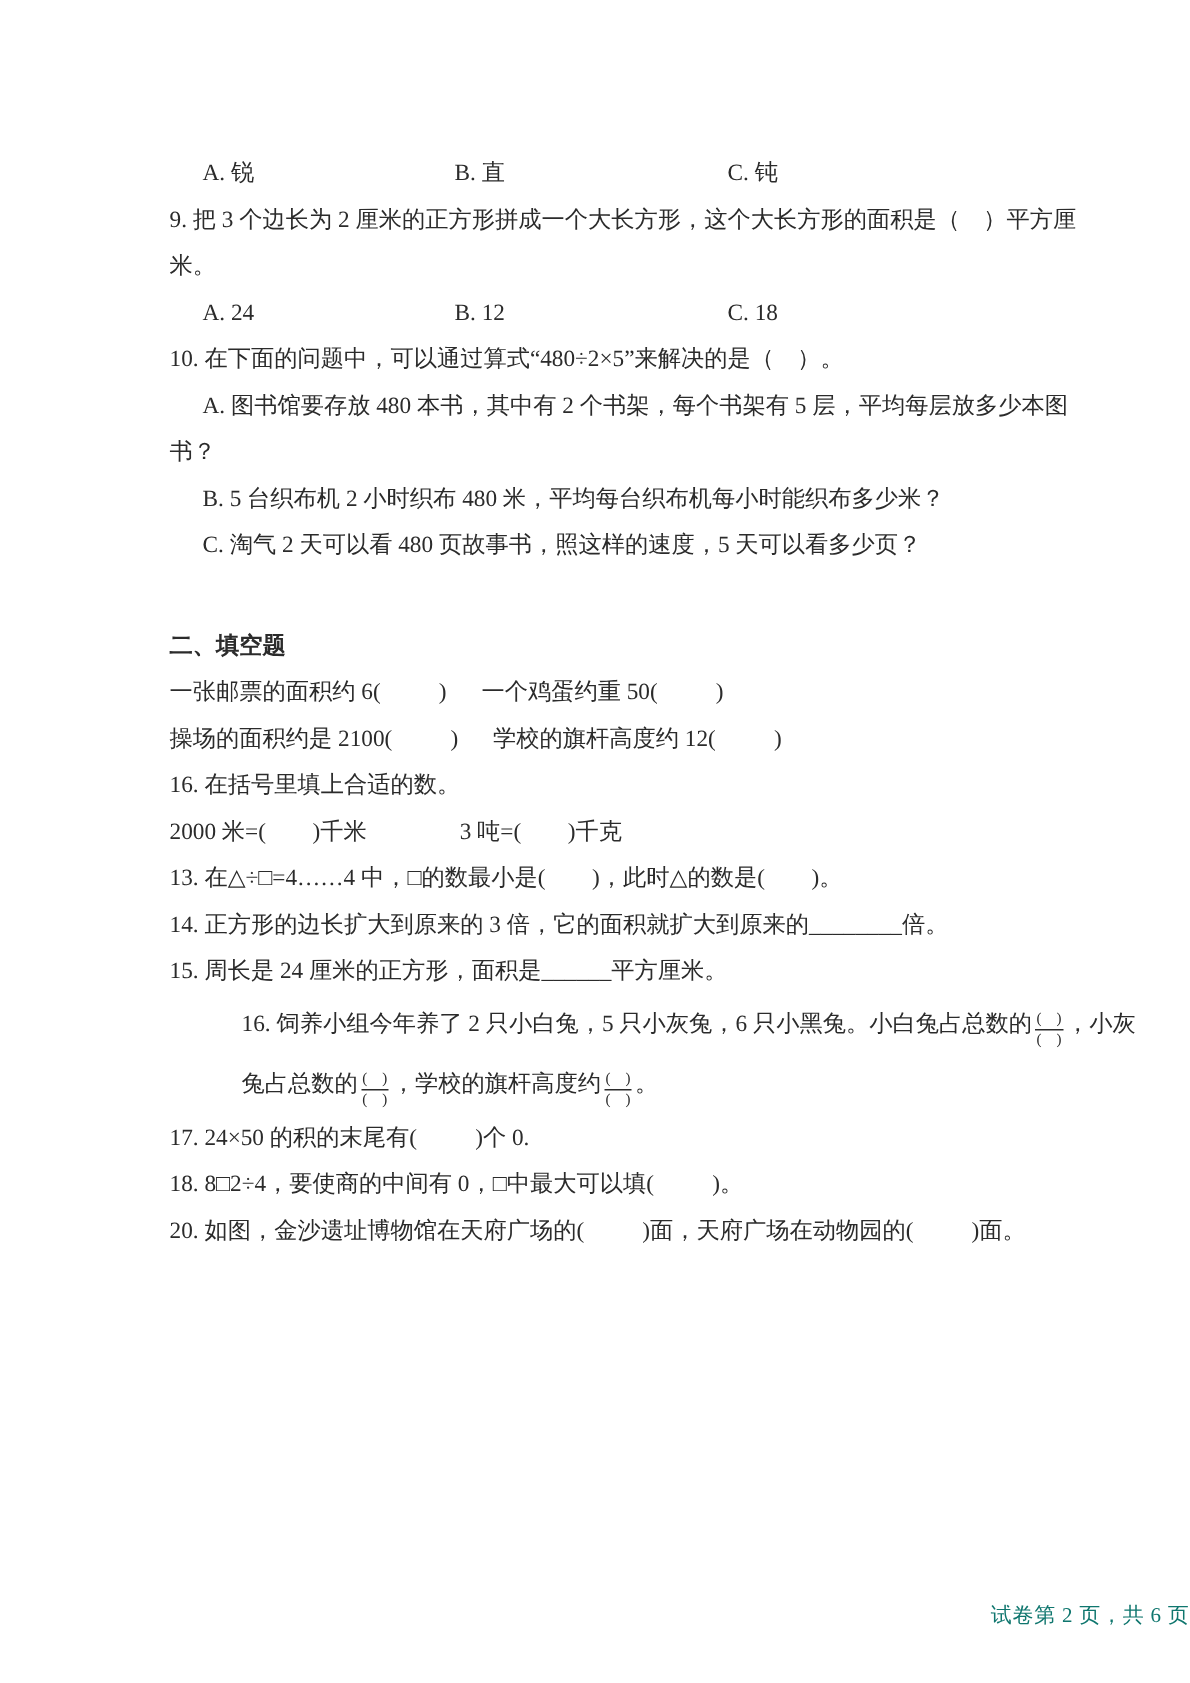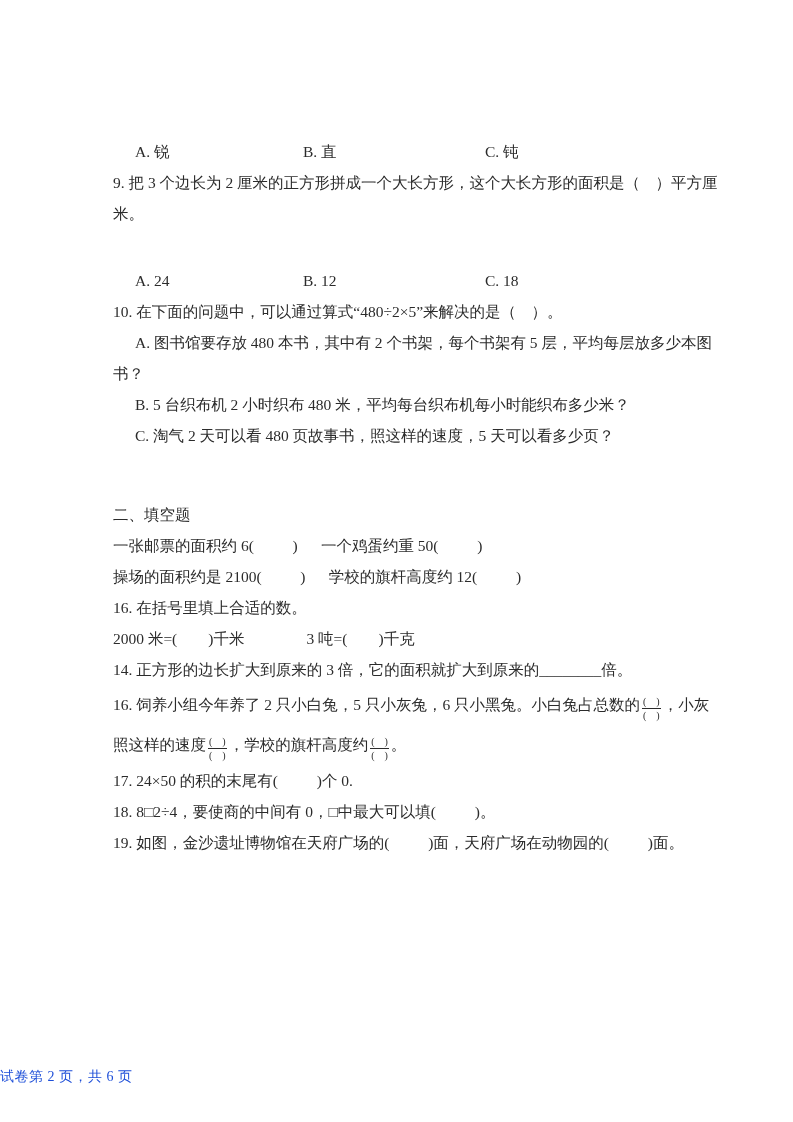--- a/index.html
+++ b/index.html
@@ -22,28 +22,28 @@
     top: 100px;
     width: 650px;
   }
   .line {
     line-height: 31px;
     white-space: pre-wrap;
   }
   .indent { padding-left: 22px; }
   .opts-row { padding-left: 22px; line-height: 31px; }
   .opts-row .opt { display: inline-block; white-space: pre; }
-  .opt-a { width: 168px; margin-top: 36px; }
+  .opt-a { width: 168px; }
   .opt-b { width: 182px; }
   .section-title {
-    font-weight: normal;
-    margin-top: 48px;
+    font-weight: bold;
+    margin-top: 36px;
     line-height: 31px;
   }
-  .tall { line-height: 40px; }
+  .tall { line-height: 40px; margin-left: 48px; }
   .frac {
     display: inline-block;
     text-align: center;
     vertical-align: -9px;
     font-size: 10px;
     line-height: 1.15;
     margin: 0 2px;
     white-space: pre;
   }
   .frac .ftop {
@@ -53,23 +53,23 @@
   }
   .frac .fbot {
     display: block;
     padding-top: 1px;
   }
   .footer {
     position: absolute;
     left: 0;
     right: 0;
     top: 1068px;
-    text-align: left;
+    text-align: right;
     font-size: 14px;
-    color: #1d4ed8;
+    color: #0f766e;
     letter-spacing: 0.5px;
   }
 </style>
 </head>
 <body>
 
 <div class="content">
 
   <div class="opts-row">
     <span class="opt opt-a">A. 锐</span><span class="opt opt-b">B. 直</span><span class="opt">C. 钝</span>
@@ -88,24 +88,26 @@
   <div class="line indent">C. 淘气 2 天可以看 480 页故事书，照这样的速度，5 天可以看多少页？</div>
 
   <div class="section-title">二、填空题</div>
 
   <div class="line">一张邮票的面积约 6(          )      一个鸡蛋约重 50(          )</div>
   <div class="line">操场的面积约是 2100(          )      学校的旗杆高度约 12(          )</div>
 
   <div class="line">16. 在括号里填上合适的数。</div>
   <div class="line">2000 米=(        )千米                3 吨=(        )千克</div>
 
+  <div class="line">13. 在△÷□=4……4 中，□的数最小是(        )，此时△的数是(        )。</div>
   <div class="line">14. 正方形的边长扩大到原来的 3 倍，它的面积就扩大到原来的________倍。</div>
+  <div class="line">15. 周长是 24 厘米的正方形，面积是______平方厘米。</div>
 
   <div class="line tall"><span>16. 饲养小组今年养了 2 只小白兔，5 只小灰兔，6 只小黑兔。小白兔占总数的</span><span class="frac"><span class="ftop">(　)</span><span class="fbot">(　)</span></span><span>，小灰</span></div>
-  <div class="line tall"><span>照这样的速度</span><span class="frac"><span class="ftop">(　)</span><span class="fbot">(　)</span></span><span>，学校的旗杆高度约</span><span class="frac"><span class="ftop">(　)</span><span class="fbot">(　)</span></span><span>。</span></div>
+  <div class="line tall"><span>兔占总数的</span><span class="frac"><span class="ftop">(　)</span><span class="fbot">(　)</span></span><span>，学校的旗杆高度约</span><span class="frac"><span class="ftop">(　)</span><span class="fbot">(　)</span></span><span>。</span></div>
 
   <div class="line">17. 24×50 的积的末尾有(          )个 0.</div>
   <div class="line">18. 8□2÷4，要使商的中间有 0，□中最大可以填(          )。</div>
-  <div class="line">19. 如图，金沙遗址博物馆在天府广场的(          )面，天府广场在动物园的(          )面。</div>
+  <div class="line">20. 如图，金沙遗址博物馆在天府广场的(          )面，天府广场在动物园的(          )面。</div>
 
 </div>
 
 <div class="footer">试卷第 2 页，共 6 页</div>
 
 </body></html>

